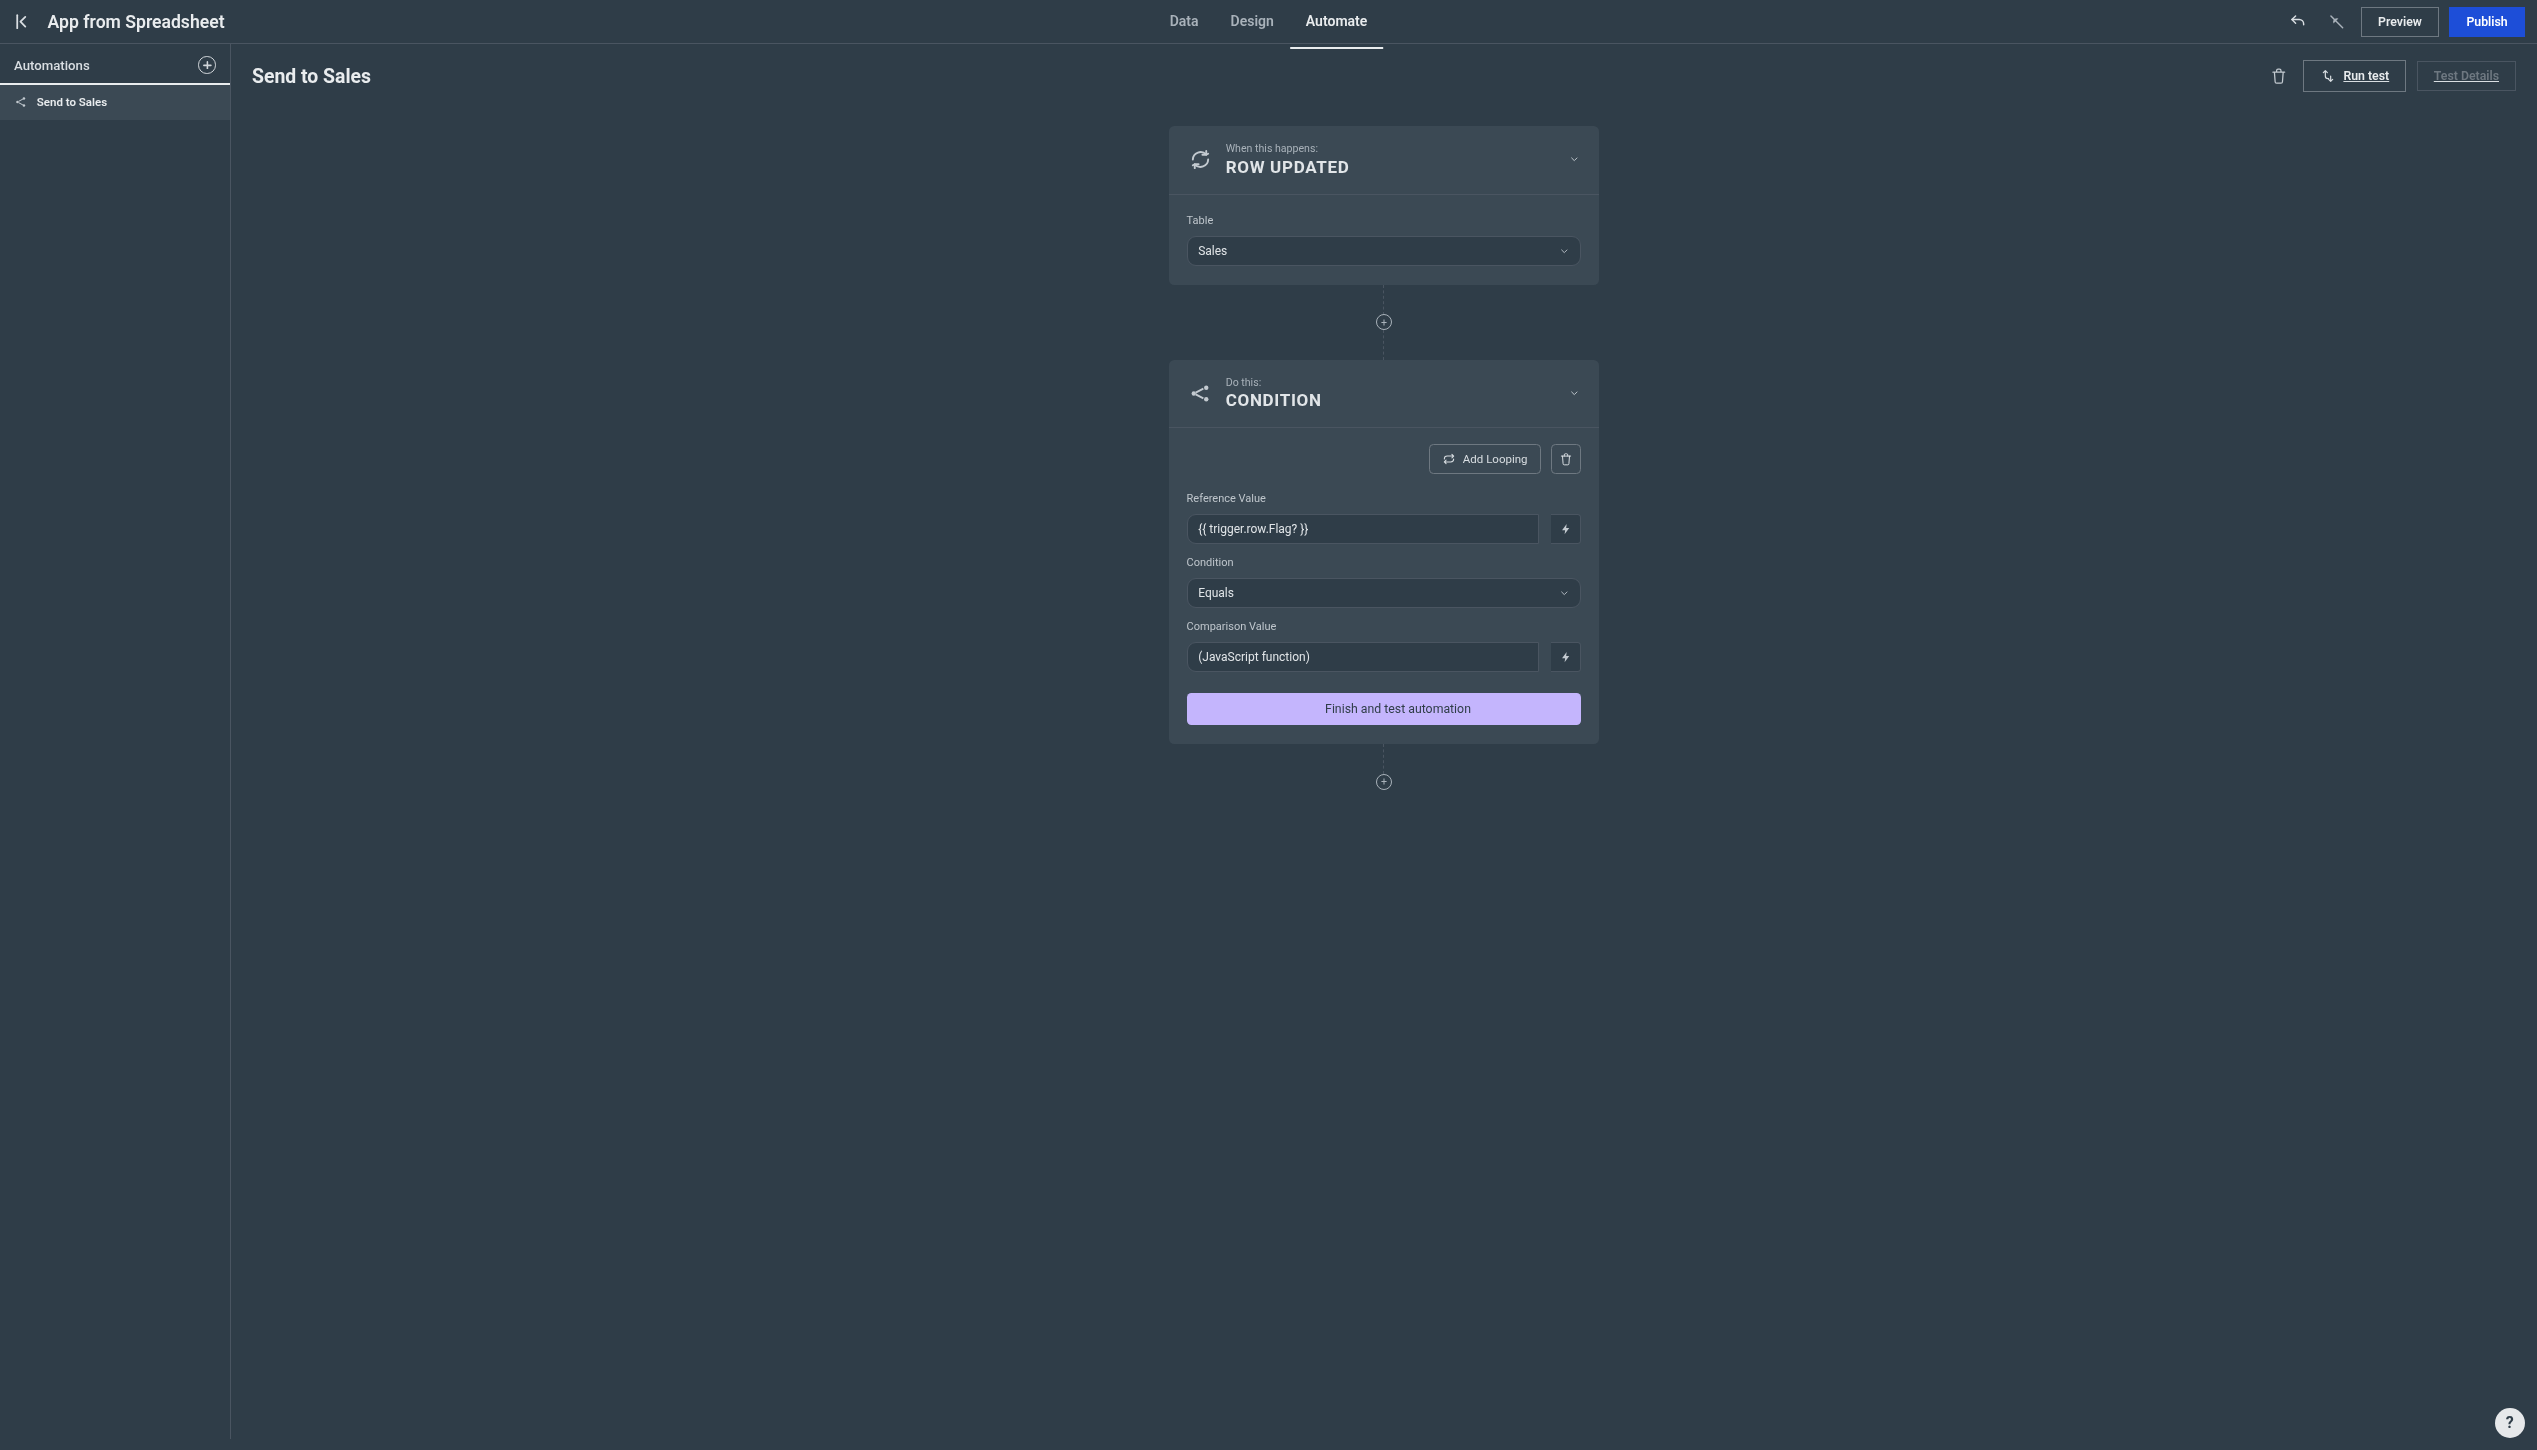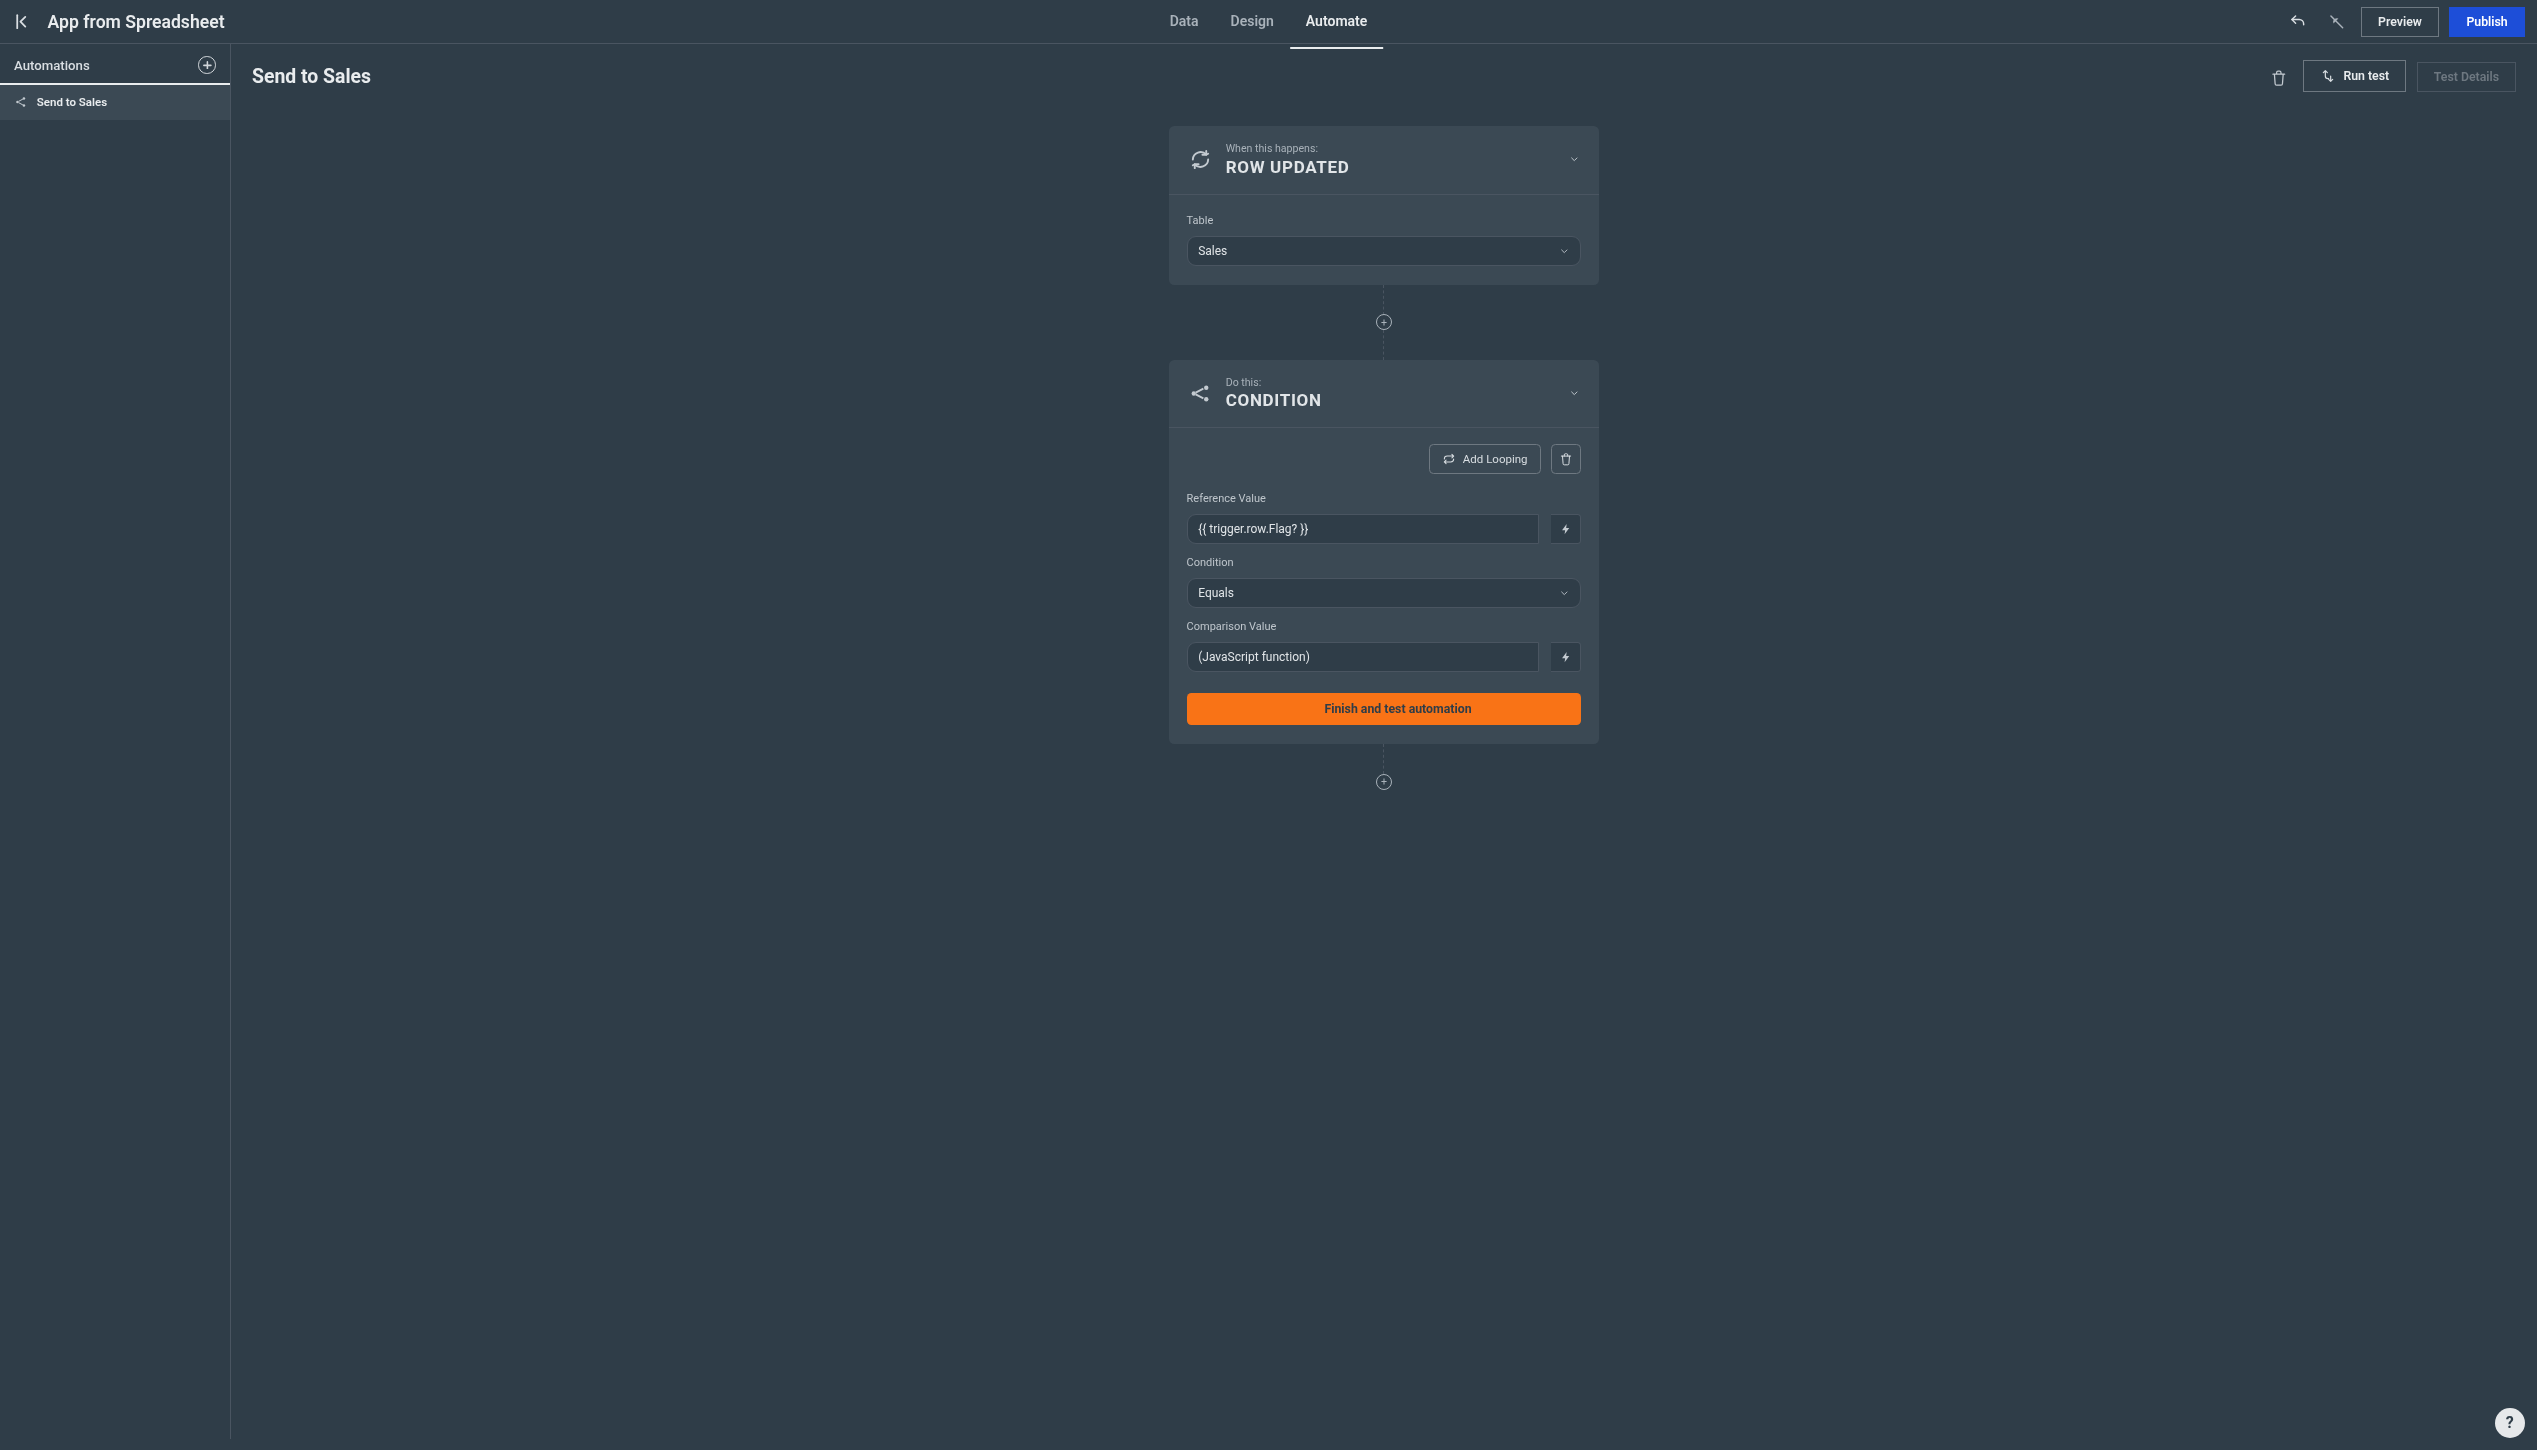--- a/index.html
+++ b/index.html
@@ -104,21 +104,21 @@
     display:flex;
     flex-direction:column;
     overflow:auto;
   }
   .canvas-header {
     display:flex;
     align-items:center;
     padding: 16px 21px 8.8px 21px;
   }
   .page-title { font-size:19.4px; font-weight:700; color:#e9ecee; }
-  .canvas-actions { margin-left:auto; display:flex; align-items:flex-end; gap:10.6px; }
+  .canvas-actions { margin-left:auto; display:flex; align-items:center; gap:10.6px;text-decoration:underline; }
   .trash-btn {
     width:28px; height:28px; display:flex; align-items:center; justify-content:center;
     cursor:pointer;
   }
   .btn.icon-left { display:flex; align-items:center; gap:7px; }
   .btn.disabled { border-color:#4a5561; color:#6e7881; cursor:not-allowed; background:transparent;}
 
   .flow-area {
     flex:1;
     display:flex;
@@ -195,23 +195,23 @@
     border-radius:4.4px;
     display:flex; align-items:center; gap:7px;
     font-size:11.5px; color:#d9dee2; cursor:pointer;
   }
   .sq-btn {
     width:30px; height:30px; border:0.9px solid #6e7881; border-radius:4.4px;
     display:flex; align-items:center; justify-content:center; cursor:pointer;
   }
   .finish-btn {
     margin-top:12.3px;
-    background:#f97316;
+    background:#c4b5fd;
     color:#2f3d48;
-    font-weight:700;
+    font-weight:400;
     font-size:12.3px;
     height:32px;
     border-radius:4.4px;
     display:flex; align-items:center; justify-content:center;
     cursor:pointer;
     padding-left:28px;
   }
 
   
   .help-fab {

